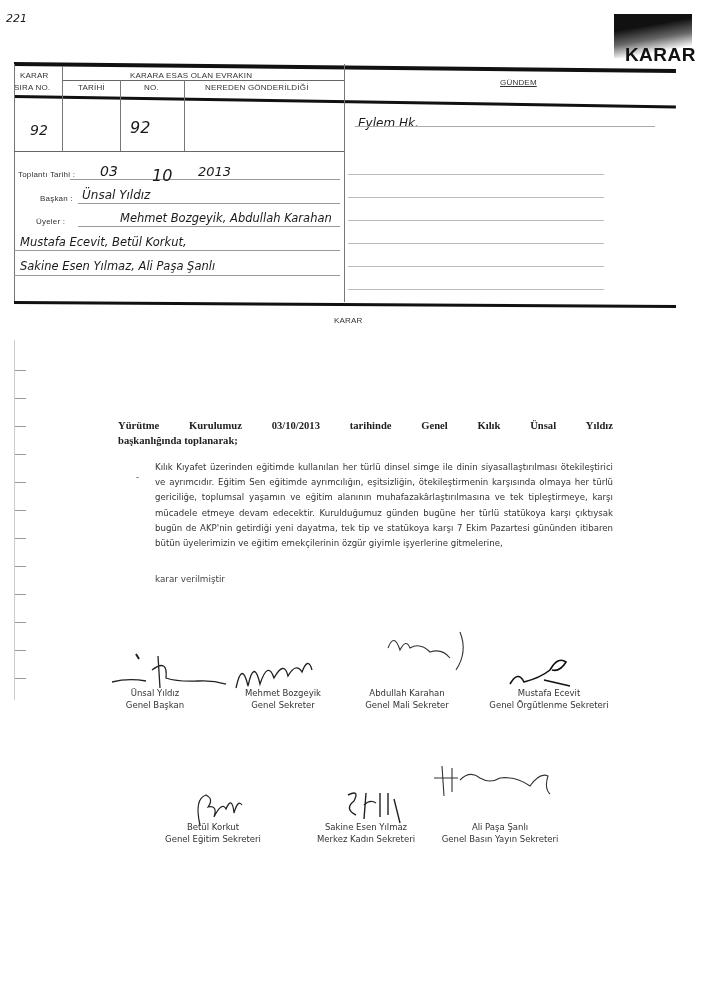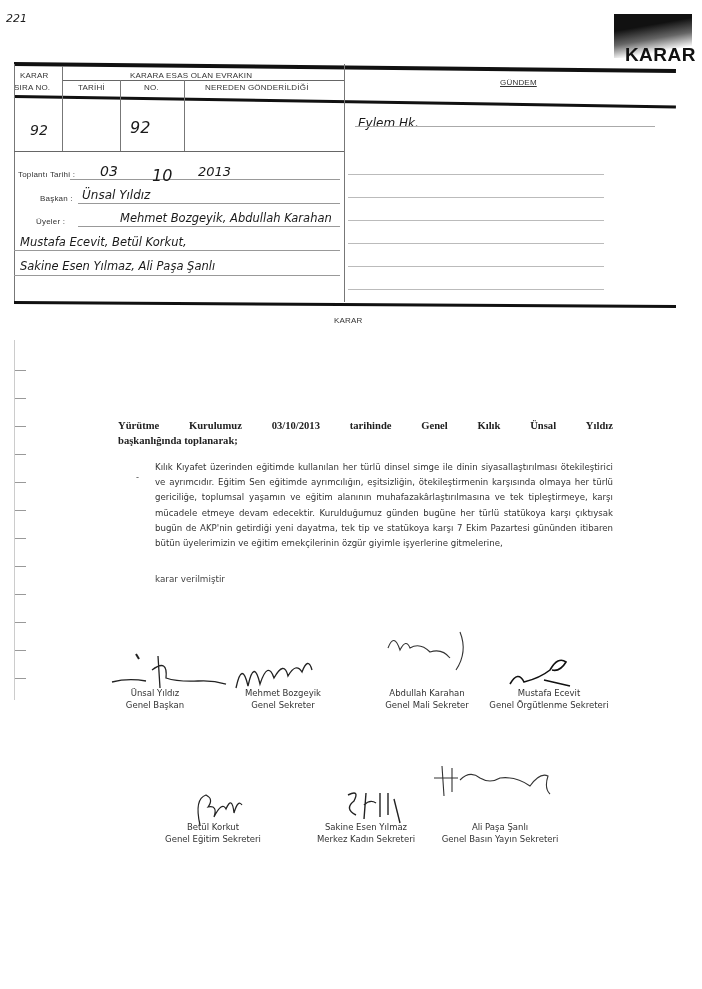--- a/index.html
+++ b/index.html
@@ -123,21 +123,21 @@
 </svg>
 
 <div class="sig" style="left:115px;top:687px;width:80px;">
   <div>Ünsal Yıldız</div>
   <div>Genel Başkan</div>
 </div>
 <div class="sig" style="left:238px;top:687px;width:90px;">
   <div>Mehmet Bozgeyik</div>
   <div>Genel Sekreter</div>
 </div>
-<div class="sig" style="left:372px;top:687px;width:110px;">
+<div class="sig" style="left:352px;top:687px;width:110px;">
   <div>Abdullah Karahan</div>
   <div>Genel Mali Sekreter</div>
 </div>
 <div class="sig" style="left:484px;top:687px;width:130px;">
   <div>Mustafa Ecevit</div>
   <div>Genel Örgütlenme Sekreteri</div>
 </div>
 
 <svg class="scribble" style="left:188px;top:785px;" width="60" height="44">
   <path d="M12 40 Q6 14 18 10 Q26 14 20 22 Q30 20 26 32 Q34 16 38 24 Q44 10 46 28 Q50 14 54 20" stroke="#222" stroke-width="1.2" fill="none"></path>

